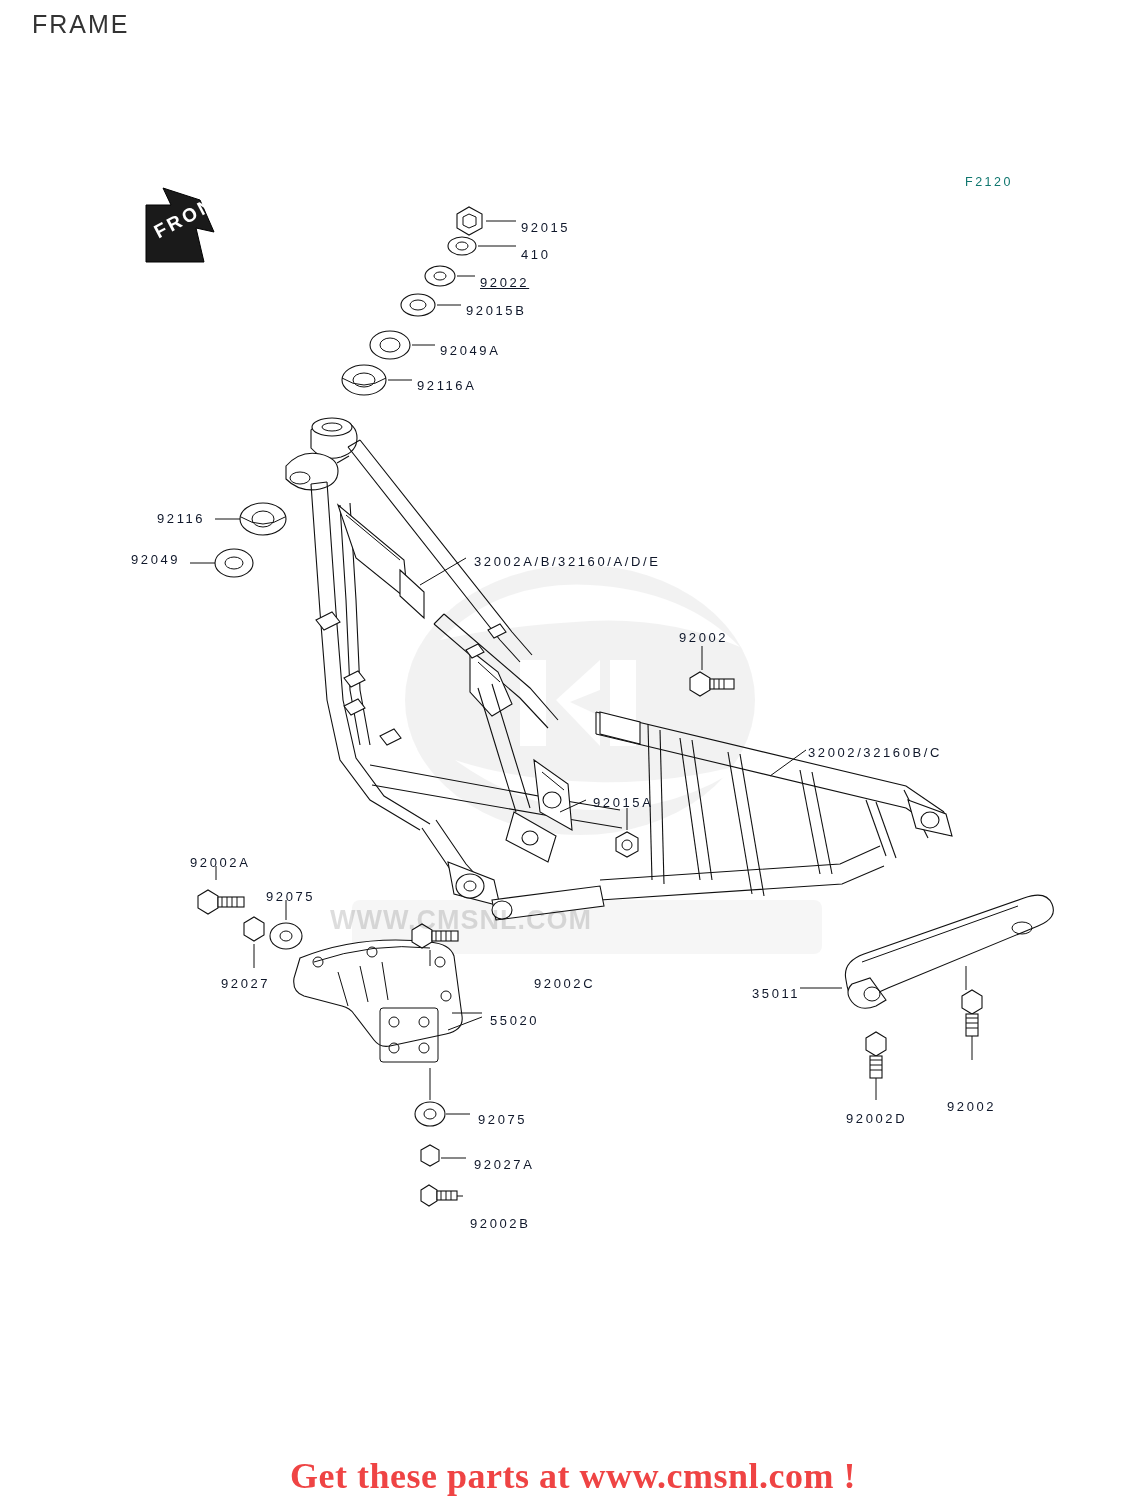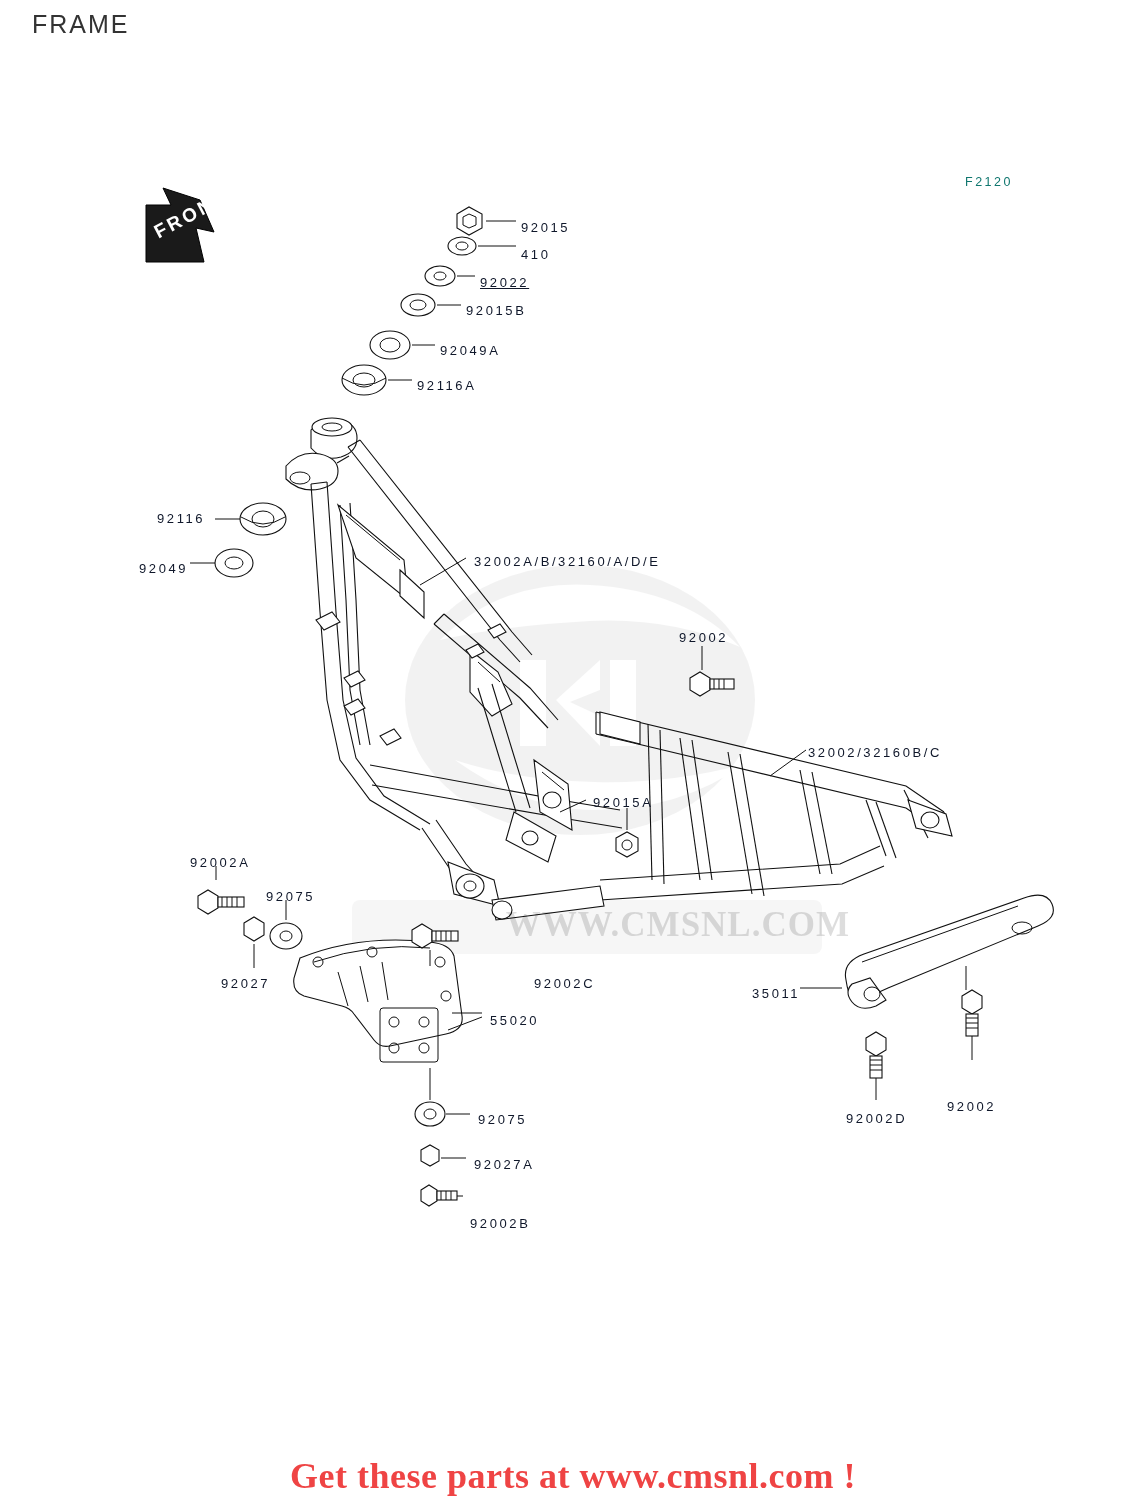--- a/index.html
+++ b/index.html
@@ -1,21 +1,21 @@
 <!DOCTYPE html>
 <html><head>
 <meta charset="utf-8">
 <style>
   html,body{margin:0;padding:0;background:#ffffff;}
   body{width:1146px;height:1500px;position:relative;font-family:"Liberation Sans",sans-serif;color:#000;overflow:hidden;}
   .page{position:absolute;inset:0;}
   #page-title{position:absolute;left:32px;top:10px;font-size:25px;letter-spacing:2px;color:#333;}
   #diagram-code{position:absolute;left:965px;top:175px;font-size:12.5px;letter-spacing:2.5px;color:#0f766e;}
   #footer-cta{position:absolute;left:0;top:1455px;width:1146px;text-align:center;font-family:"Liberation Serif",serif;font-weight:bold;font-size:36px;letter-spacing:0.5px;color:#ef4444;}
-  .wm-text{position:absolute;left:330px;top:905px;width:520px;text-align:right;font-family:Liberation Serif, serif;font-weight:bold;font-size:35px;letter-spacing:1px;color:#000;opacity:.13;pointer-events:none;}
+  .wm-text{position:absolute;left:330px;top:905px;width:520px;text-align:left;font-family:Liberation Sans, sans-serif;font-weight:bold;font-size:27px;letter-spacing:1px;color:#000;opacity:.13;pointer-events:none;}
   
   .lbl{position:absolute;font-size:13px;letter-spacing:2.6px;color:#0f172a;white-space:nowrap;}
   
   .front-badge{position:absolute;left:140px;top:190px;width:82px;height:82px;}
   .front-badge .txt{position:absolute;left:12px;top:18px;width:62px;transform:rotate(-28deg);color:#fff;font-weight:bold;font-size:19px;letter-spacing:3px;font-family:"Liberation Sans",sans-serif;}
   svg{position:absolute;left:0;top:0;}
   .ln{stroke:#111;stroke-width:1.1;fill:none;}
   .thin{stroke:#111;stroke-width:1;fill:none;}
   .fillw{fill:#fff;stroke:#111;stroke-width:1.1;}
 </style>
@@ -267,21 +267,21 @@
   <div class="wm-text">WWW.CMSNL.COM</div>
 
   <div id="labels">
       <div class="lbl" style="left: 521px; top: 220px;">92015</div>
       <div class="lbl" style="left: 521px; top: 247px;">410</div>
       <div class="lbl" style="left: 480px; top: 275px; text-decoration: underline;">92022</div>
       <div class="lbl" style="left: 466px; top: 303px;">92015B</div>
       <div class="lbl" style="left: 440px; top: 343px;">92049A</div>
       <div class="lbl" style="left: 417px; top: 378px;">92116A</div>
       <div class="lbl" style="left: 157px; top: 511px;">92116</div>
-      <div class="lbl" style="left: 139px; top: 552px; margin-top: 9px;">92049</div>
+      <div class="lbl" style="left: 131px; top: 552px;">92049</div>
       <div class="lbl" style="left: 474px; top: 554px;">32002A/B/32160/A/D/E</div>
       <div class="lbl" style="left: 679px; top: 630px;">92002</div>
       <div class="lbl" style="left: 808px; top: 745px;">32002/32160B/C</div>
       <div class="lbl" style="left: 593px; top: 795px;">92015A</div>
       <div class="lbl" style="left: 190px; top: 855px;">92002A</div>
       <div class="lbl" style="left: 266px; top: 889px;">92075</div>
       <div class="lbl" style="left: 221px; top: 976px;">92027</div>
       <div class="lbl" style="left: 534px; top: 976px;">92002C</div>
       <div class="lbl" style="left: 752px; top: 986px;">35011</div>
       <div class="lbl" style="left: 490px; top: 1013px;">55020</div>

